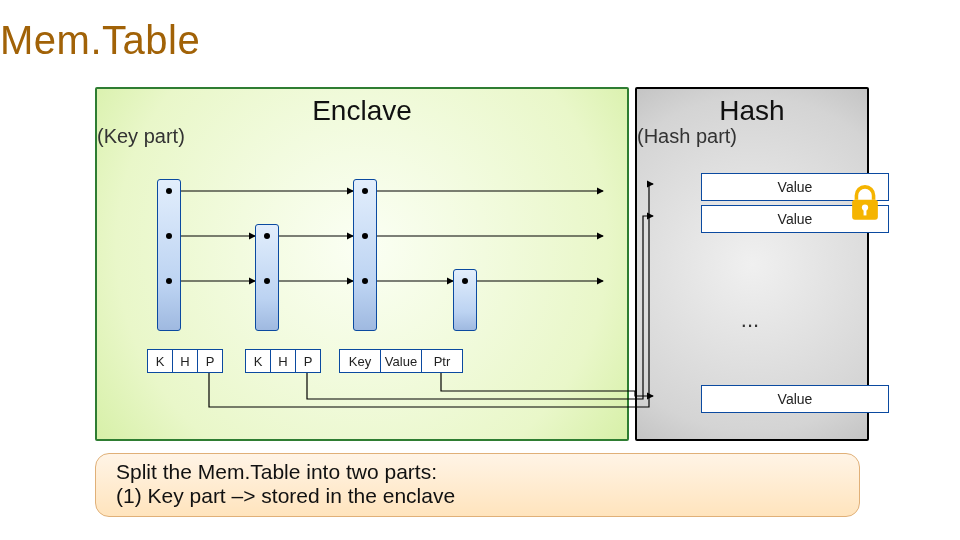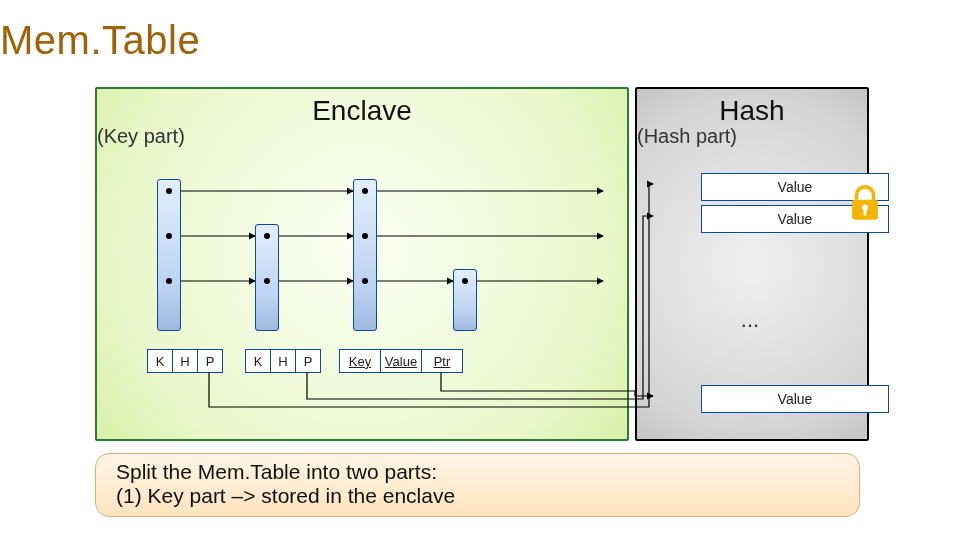--- a/index.html
+++ b/index.html
@@ -200,21 +200,21 @@
   <div class="khp" style="left:52px; top:262px;">
     <span>K</span>
     <span>H</span>
     <span>P</span>
   </div>
   <div class="khp" style="left:150px; top:262px;">
     <span>K</span>
     <span>H</span>
     <span>P</span>
   </div>
-  <div class="khp wide" style="left:244px; top:262px;text-decoration:underline;">
+  <div class="khp wide" style="left:244px; top:262px;">
     <span>Key</span>
     <span>Value</span>
     <span>Ptr</span>
   </div>
 
   <svg class="wires">
     <defs>
       <marker id="ah" viewBox="0 0 8 8" refX="7" refY="4" markerWidth="6" markerHeight="6" orient="auto">
         <path d="M0 0 L8 4 L0 8 z" fill="#000"></path>
       </marker>

